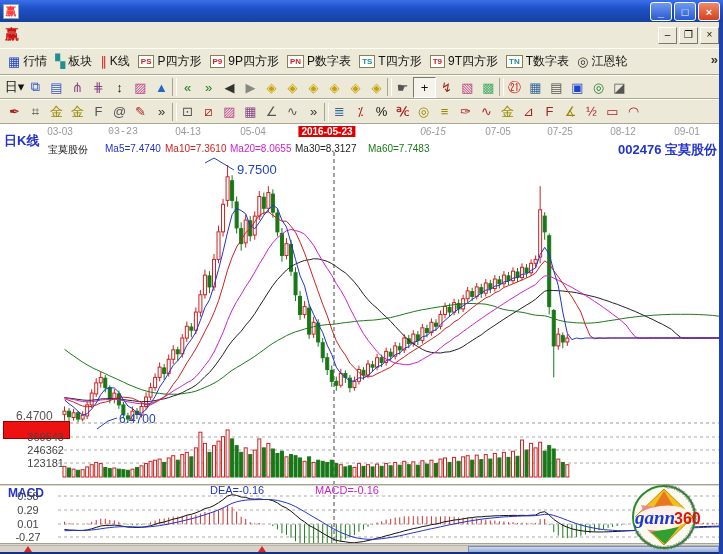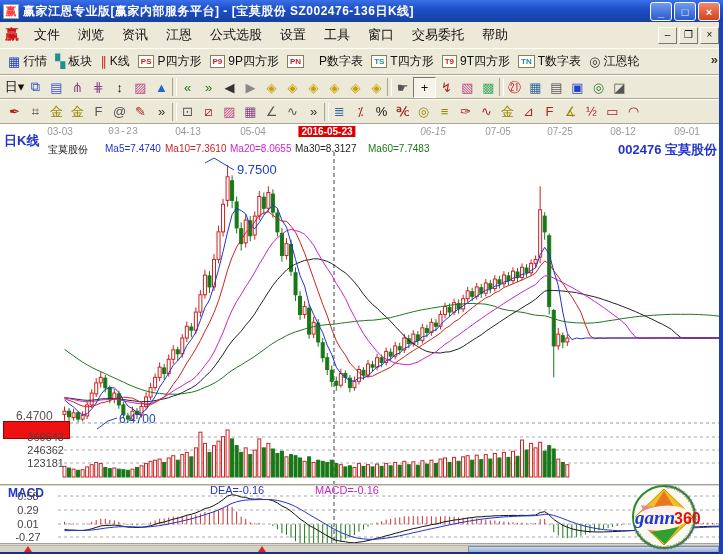--- a/index.html
+++ b/index.html
@@ -80,43 +80,29 @@
   .bottomedge{position:absolute;left:0;top:552px;width:723px;height:2px;background:#16317d;}
   .rightedge{position:absolute;right:0;top:22px;width:4px;height:532px;background:#2140b0;z-index:7;}
 </style>
 </head>
 <body>
 
 <div id="app">
 
   <div class="titlebar">
     <span class="appicon">赢</span>
-    <span class="title">赢家江恩专业版[赢家内部服务平台] - [宝莫股份  SZ002476-136日K线]</span>
     <div class="winbtns">
       <div class="winbtn">_</div>
       <div class="winbtn">□</div>
       <div class="winbtn close">×</div>
     </div>
   </div>
 
   <div class="menubar">
     <span class="menulogo">赢</span>
-    <div style="display:flex">
-
-    <span class="mitem">文件</span>
-        <span class="mitem">浏览</span>
-        <span class="mitem">资讯</span>
-        <span class="mitem">江恩</span>
-        <span class="mitem">公式选股</span>
-        <span class="mitem">设置</span>
-        <span class="mitem">工具</span>
-        <span class="mitem">窗口</span>
-        <span class="mitem">交易委托</span>
-        <span class="mitem">帮助</span>
-      </div>
     <div class="mdibtns">
       <div class="mdibtn">–</div>
       <div class="mdibtn">❐</div>
       <div class="mdibtn">×</div>
     </div>
   </div>
 
   <div class="toolbar t1">
     <div class="tbody">
 
@@ -133,21 +119,21 @@
           <span class="tlabel">K线</span>
         </div>
         <div class="tbtn" style="color: rgb(204, 34, 34);">
           <span class="ticon box">PS</span>
           <span class="tlabel">P四方形</span>
         </div>
         <div class="tbtn" style="color: rgb(204, 34, 34);">
           <span class="ticon box">P9</span>
           <span class="tlabel">9P四方形</span>
         </div>
-        <div class="tbtn" style="color: rgb(204, 34, 34); gap: 12px;">
+        <div class="tbtn" style="color: rgb(204, 34, 34);">
           <span class="ticon box">PN</span>
           <span class="tlabel">P数字表</span>
         </div>
         <div class="tbtn" style="color: rgb(31, 143, 143);">
           <span class="ticon box">TS</span>
           <span class="tlabel">T四方形</span>
         </div>
         <div class="tbtn" style="color: rgb(204, 34, 34);">
           <span class="ticon box">T9</span>
           <span class="tlabel">9T四方形</span>

